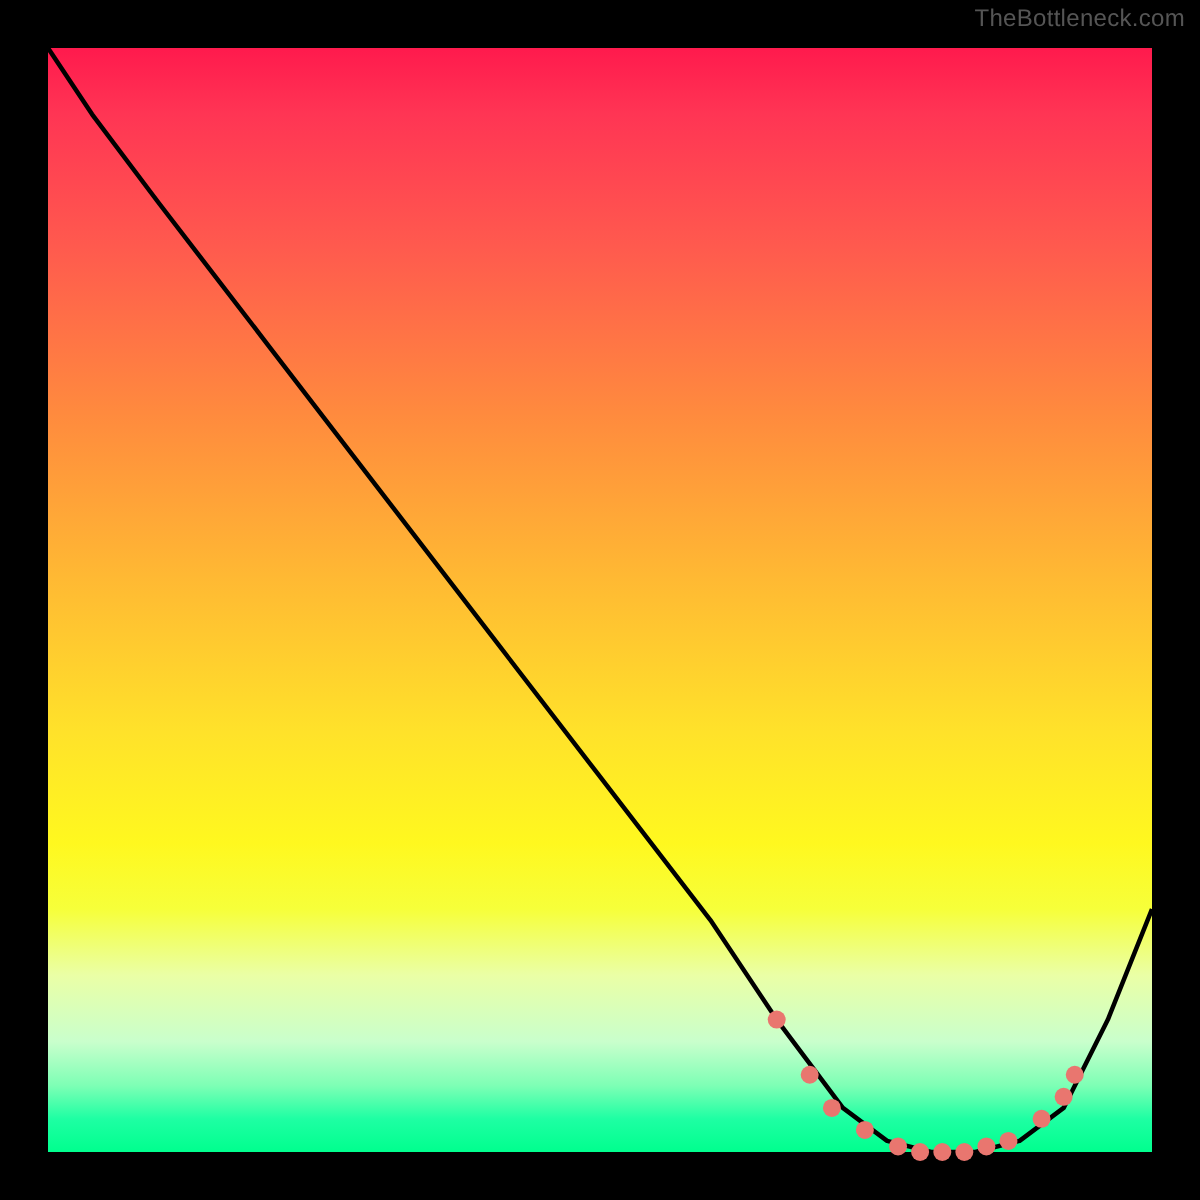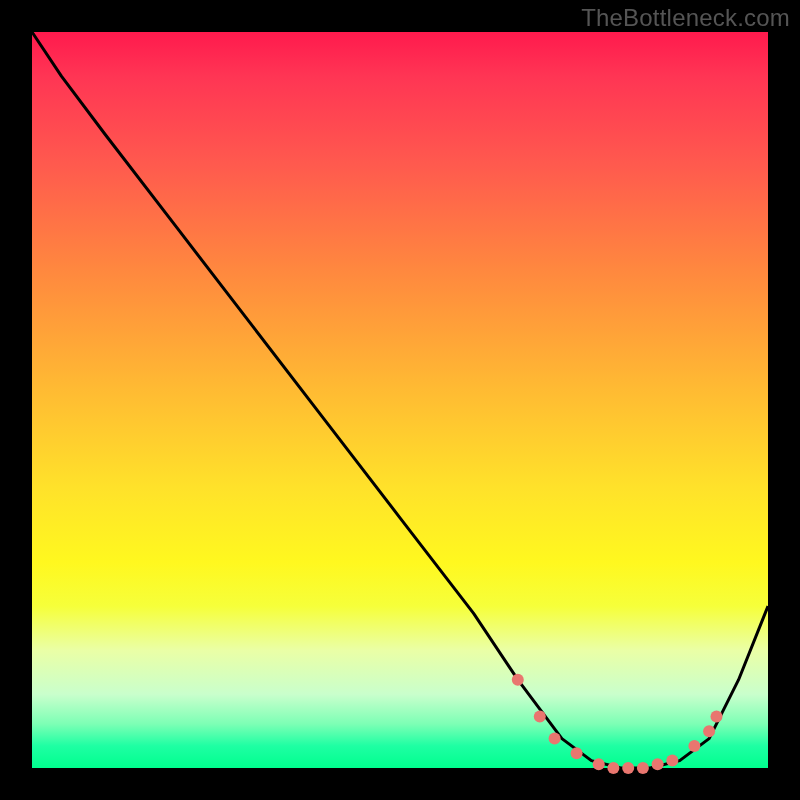--- a/index.html
+++ b/index.html
@@ -15,21 +15,21 @@
     position: relative;
     width: 800px;
     height: 800px;
     background: #000;
   }
   .watermark {
     position: absolute;
     top: 4px;
     right: 10px;
     color: #555;
-    font-size: 24px;
+    font-size: 16px;
     font-family: Arial, sans-serif;
     letter-spacing: 0.2px;
     user-select: none;
   }
   .plot {
     position: absolute;
     left: 32px;
     top: 32px;
     width: 736px;
     height: 736px;

